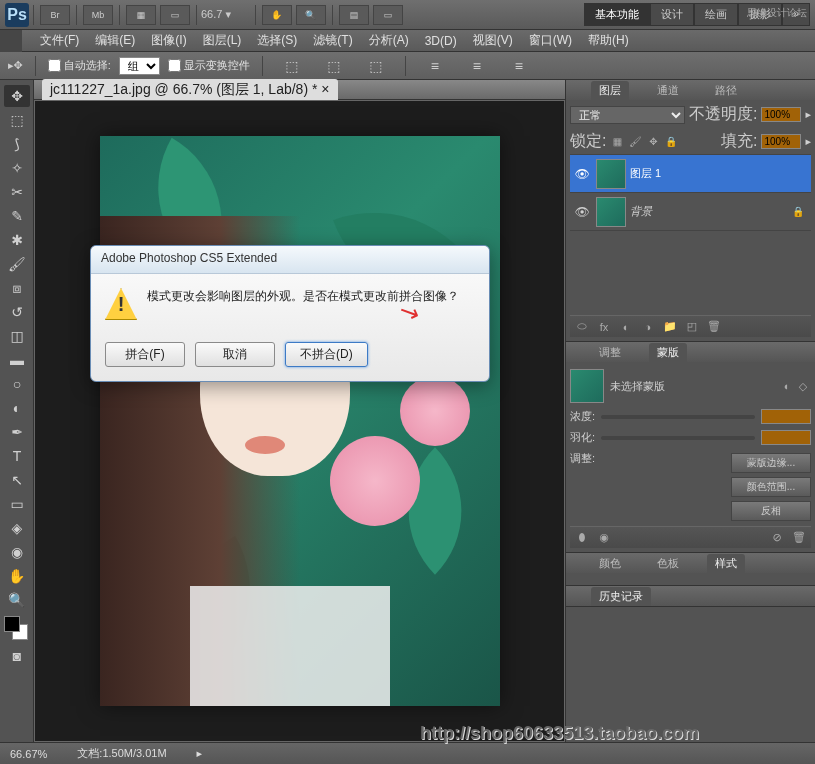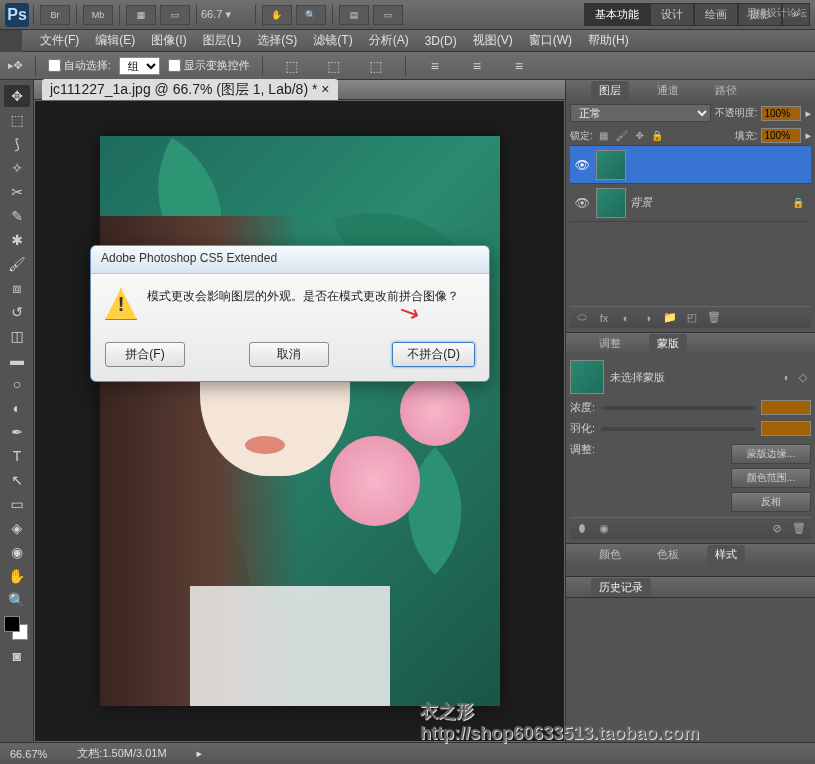--- a/index.html
+++ b/index.html
@@ -57,21 +57,21 @@
 
 .panels { width: 250px; background: #535353; display: flex; flex-direction: column; border-left: 1px solid #333;}
 .panel { border-bottom: 1px solid #333; }
 .panel-tabs { height: 20px; background: linear-gradient(#6a6a6a,#555); display: flex; align-items: flex-end; padding: 0 5px;}
 .panel-tab { padding: 2px 8px; font-size: 11px; color: #bbb; cursor: pointer; margin-left: 20px; }
 .panel-tab.active { background: #535353; color: #eee; border-radius: 3px 3px 0 0;}
 .panel-body { padding: 4px; background: #535353; }
 
 .layer-opts { display: flex; align-items: center; gap: 4px; margin-bottom: 4px;}
 .layer-select { flex: 1; background: #666; border: 1px solid #444; color: #eee; font-size: 11px; padding: 1px 4px;}
-.layer-label { font-size: 10px; color: #ccc;}
+.layer-label { font-size: 16px; color: #ccc;}
 .pct-input { width: 40px; background: #a16207; border: 1px solid #888; color: #000; font-size: 10px; padding: 1px 2px;}
 
 .lock-row { display: flex; align-items: center; gap: 4px; padding: 2px 0; border-bottom: 1px solid #444;}
 .lock-icon { width: 14px; height: 14px; display: flex; align-items: center; justify-content: center; font-size: 10px; color: #aaa;}
 
 .layer-list { min-height: 160px; background: #535353; }
 .layer-item { display: flex; align-items: center; height: 38px; border-bottom: 1px solid #444; padding: 2px; }
 .layer-item.selected { background: #3874d1; color: #fff; }
 .eye { width: 20px; text-align: center; font-size: 12px;}
 .layer-thumb { width: 30px; height: 30px; background: #fff; border: 1px solid #888; margin: 0 4px; background: linear-gradient(135deg,#2a8a6f,#1e6b5c);}
@@ -88,21 +88,21 @@
 
 
 .status-bar { height: 22px; background: linear-gradient(#666,#555); display: flex; align-items: center; padding: 0 10px; gap: 30px; border-top: 1px solid #333; color: #ddd; font-size: 11px;}
 
 
 .dialog-overlay { position: absolute; top: 245px; left: 90px; width: 400px; background: linear-gradient(#fdfdfd,#e8e8e8); border: 1px solid #6a8db5; border-radius: 6px; box-shadow: 0 4px 20px rgba(0,0,0,0.4); z-index: 100;}
 .dialog-title { height: 28px; background: linear-gradient(#f5f9fc,#d8e5f0); border-radius: 6px 6px 0 0; padding: 5px 10px; color: #333; font-size: 12px; border-bottom: 1px solid #b8c8d8;}
 .dialog-body { padding: 14px; display: flex; gap: 10px; color: #222;}
 .warning-icon { width: 32px; height: 32px; background: #ffd040; border: 1px solid #aa8800; display: flex; align-items: center; justify-content: center; font-weight: bold; font-size: 20px; color: #333; clip-path: polygon(50% 0, 100% 100%, 0 100%);}
 .dialog-msg { font-size: 12px; color: #222;}
-.dialog-buttons { display: flex; justify-content: space-between; gap: 10px; padding: 8px 14px 14px;}
+.dialog-buttons { display: flex; justify-content: flex-start; gap: 10px; padding: 8px 14px 14px;}
 .dialog-btn { min-width: 80px; padding: 3px 14px; background: linear-gradient(#fafafa,#e0e0e0); border: 1px solid #8a8a8a; border-radius: 3px; color: #222; font-size: 12px; cursor: pointer;}
 .dialog-btn.focus { border: 1px solid #3d7ac5; box-shadow: 0 0 3px #5a9ae5;}
 .red-arrow { position: absolute; color: #e03030; font-size: 24px; pointer-events:none;}
 
 
 .watermark { position: absolute; bottom: 20px; left: 420px; color: #666; font-size: 18px; font-weight: bold; text-shadow: 1px 1px 0 #ddd; pointer-events: none;}
 
 .brand { position: absolute; top: 6px; right: 8px; font-size: 10px; color: #aaa; text-align: right;}
 </style>
 </head>
@@ -245,20 +245,21 @@
           <span class="lock-icon">✥</span>
           <span class="lock-icon">🔒</span>
           <span style="margin-left:auto" class="layer-label">填充:</span>
           <input class="pct-input" value="100%" style="">
           <span>▸</span>
         </div>
         <div class="layer-list">
           <div class="layer-item selected">
             <div class="eye">👁</div>
             <div class="layer-thumb"></div>
+            <div class="layer-name">图层 1</div>
           </div>
           <div class="layer-item">
             <div class="eye">👁</div>
             <div class="layer-thumb"></div>
             <div class="layer-name" style="font-style:italic">背景</div>
             <div class="lock-badge">🔒</div>
           </div>
         </div>
         <div class="panel-footer">
           <span class="footer-icon">⬭</span>
@@ -342,15 +343,14 @@
   </div>
   <div class="dialog-buttons">
     <button class="dialog-btn">拼合(F)</button>
     <button class="dialog-btn">取消</button>
     <button class="dialog-btn focus">不拼合(D)</button>
   </div>
   <span class="red-arrow" style="top:52px; left:308px; transform:rotate(-25deg)">↘</span>
 </div>
 
 <div class="watermark">
-  <div>衣之形</div>
   <div>http://shop60633513.taobao.com</div>
 </div>
 
 </body></html>

